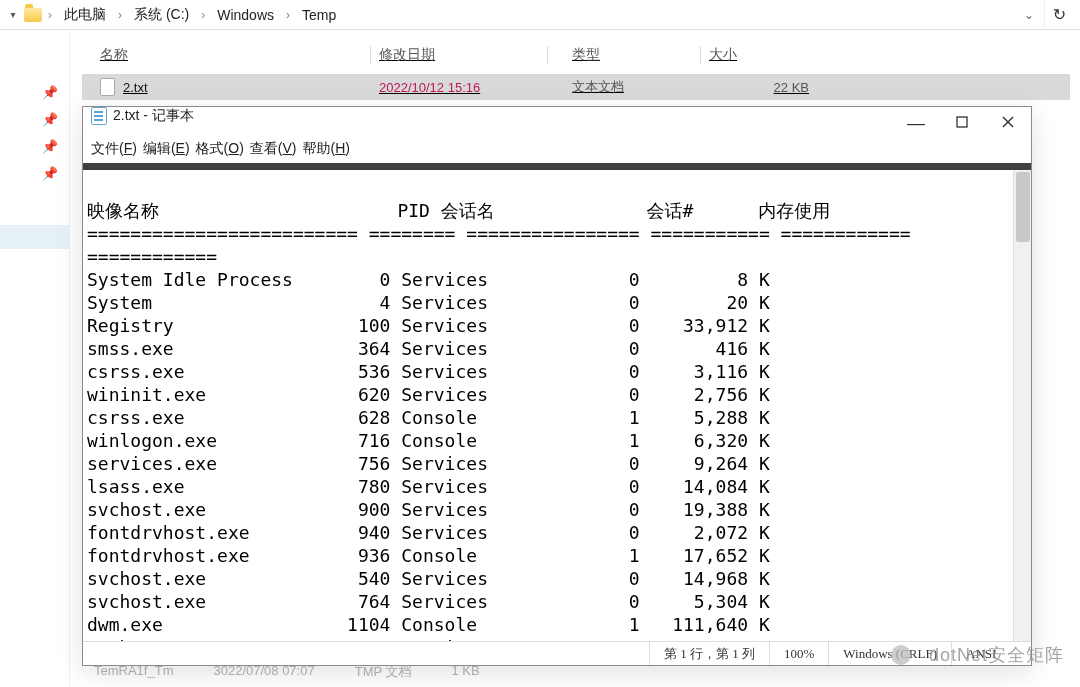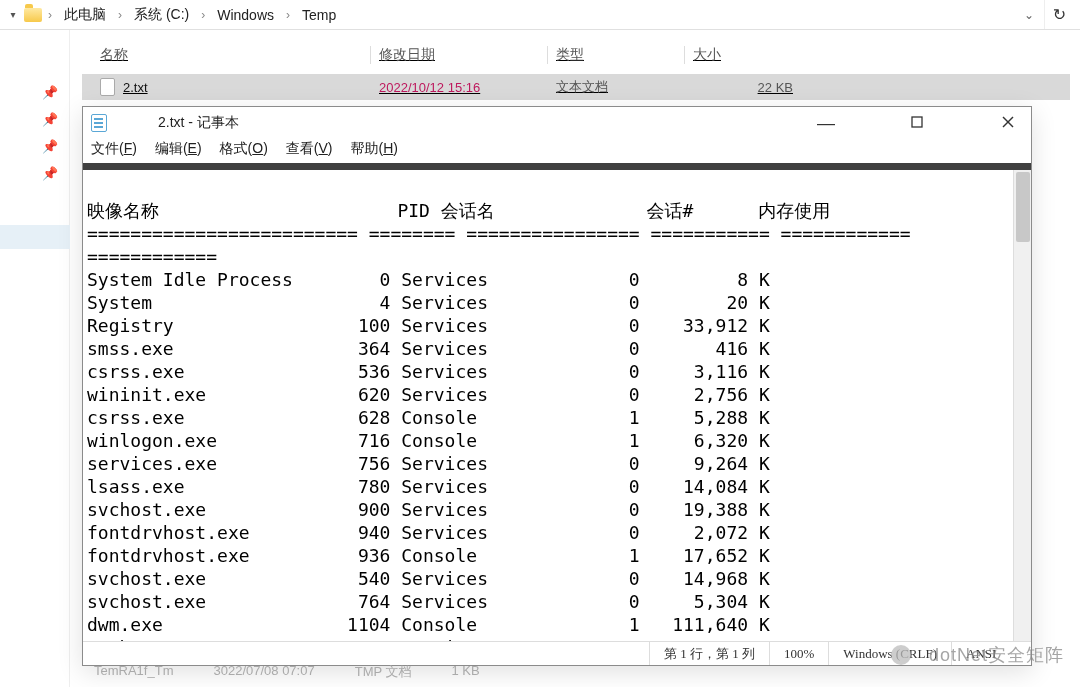--- a/index.html
+++ b/index.html
@@ -59,21 +59,21 @@
     text-decoration:underline;
   }
   .cols {
     display:flex;
     color:#555;
     font-size:14px;
     padding: 6px 0 10px 0;
   }
   .col-name{ width:280px; padding-left:18px;}
   .col-date{ width:160px;}
-  .col-type{ width:120px;}
+  .col-type{ width:120px;margin-left:16px;}
   .col-size{ width:100px;}
   .col-sep { width:1px; height:18px; background:#ddd; margin:0 8px;}
   .row {
     display:flex;
     align-items:center;
     height:26px;
     background:#d9d9d9;
   }
   .row .col-name{ display:flex; align-items:center; gap:8px; color:#111;}
   .row .col-date{ color:#be185d;}
@@ -90,41 +90,39 @@
     width:950px; height:560px;
     background:#fff;
     border:1px solid #8b8b8b;
     box-shadow: 0 6px 24px rgba(0,0,0,.12);
     display:flex;
     flex-direction:column;
   }
   .np-title {
     height:32px;
     display:flex;
-    align-items:center;
     padding-left:8px;
-    gap:45px;
   }
   .np-icon {
     width:16px; height:18px;
     background:#fff; border:1px solid #5aa7d6; border-radius:2px;
     position:relative; margin-right:6px;
   }
   .np-icon::after{content:"";position:absolute;left:2px;top:3px;width:9px;height:2px;background:#5aa7d6;box-shadow:0 4px 0 #5aa7d6,0 8px 0 #5aa7d6;}
   .np-ttl { font-size:14px; color:#222; }
   .np-spacer{flex:1;}
   .np-btn { width:46px; height:32px; text-align:center; line-height:32px; color:#333; font-size:14px;}
   .np-btn.close svg{width:12px;height:12px;}
   .np-btn.min{font-size:18px;}
   .np-btn.max{}
   .np-menu {
     height:24px;
     display:flex;
     align-items:center;
-    gap:18px;
+    gap:6px;
     padding: 0 8px 4px 8px;
     font-size:14px;
     color:#222;
   }
   .np-menu .ul{ text-decoration:underline; }
   .np-body {
     flex:1;
     display:flex;
     overflow:hidden;
     border-top:7px solid #404040;

